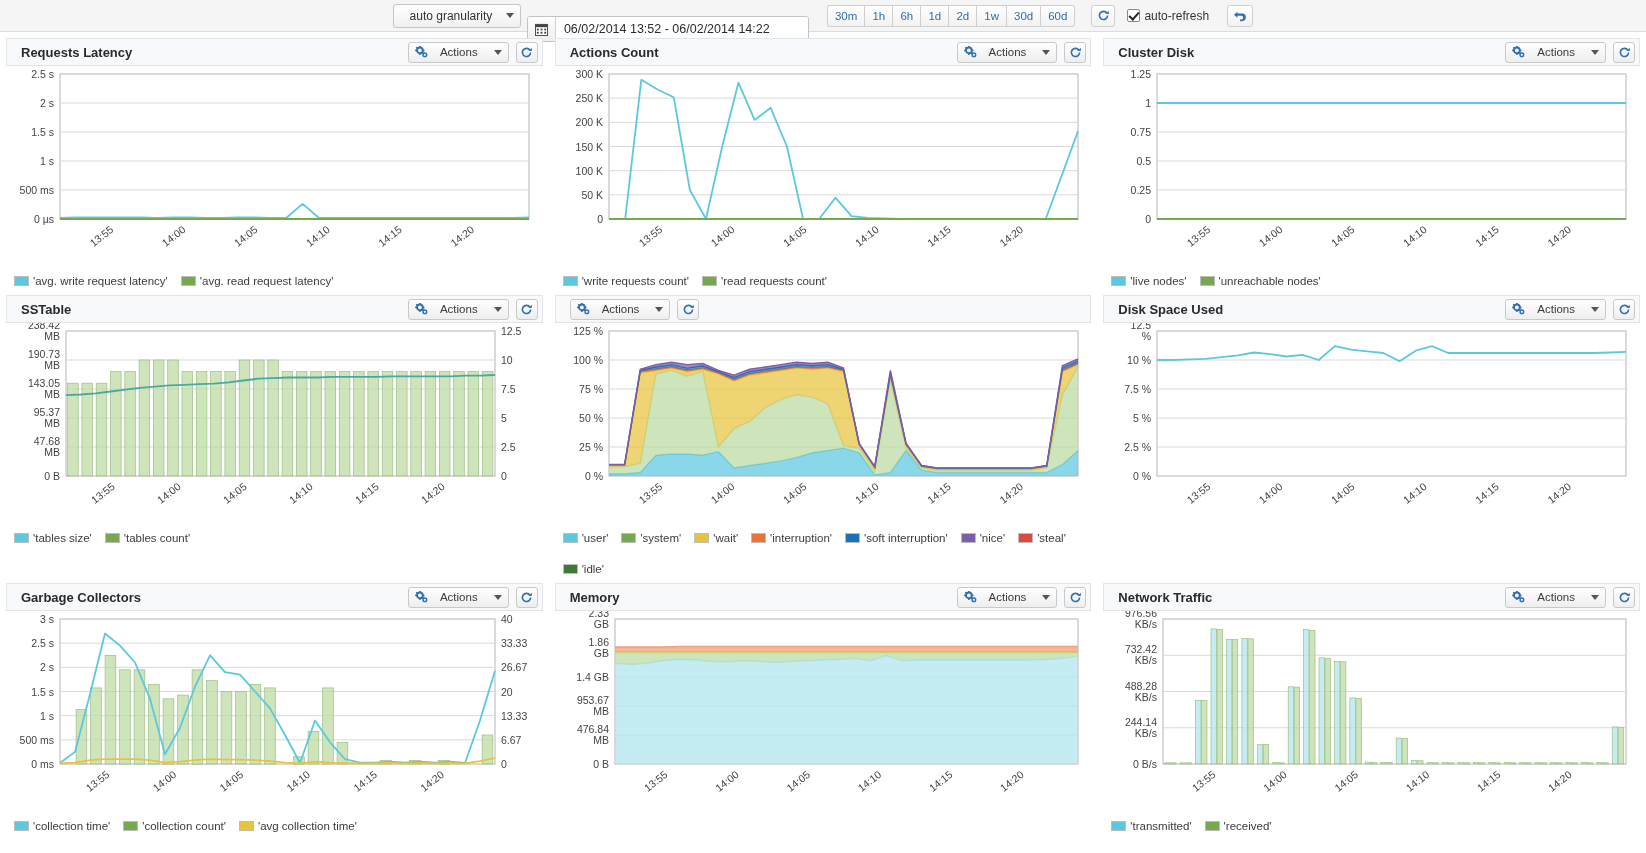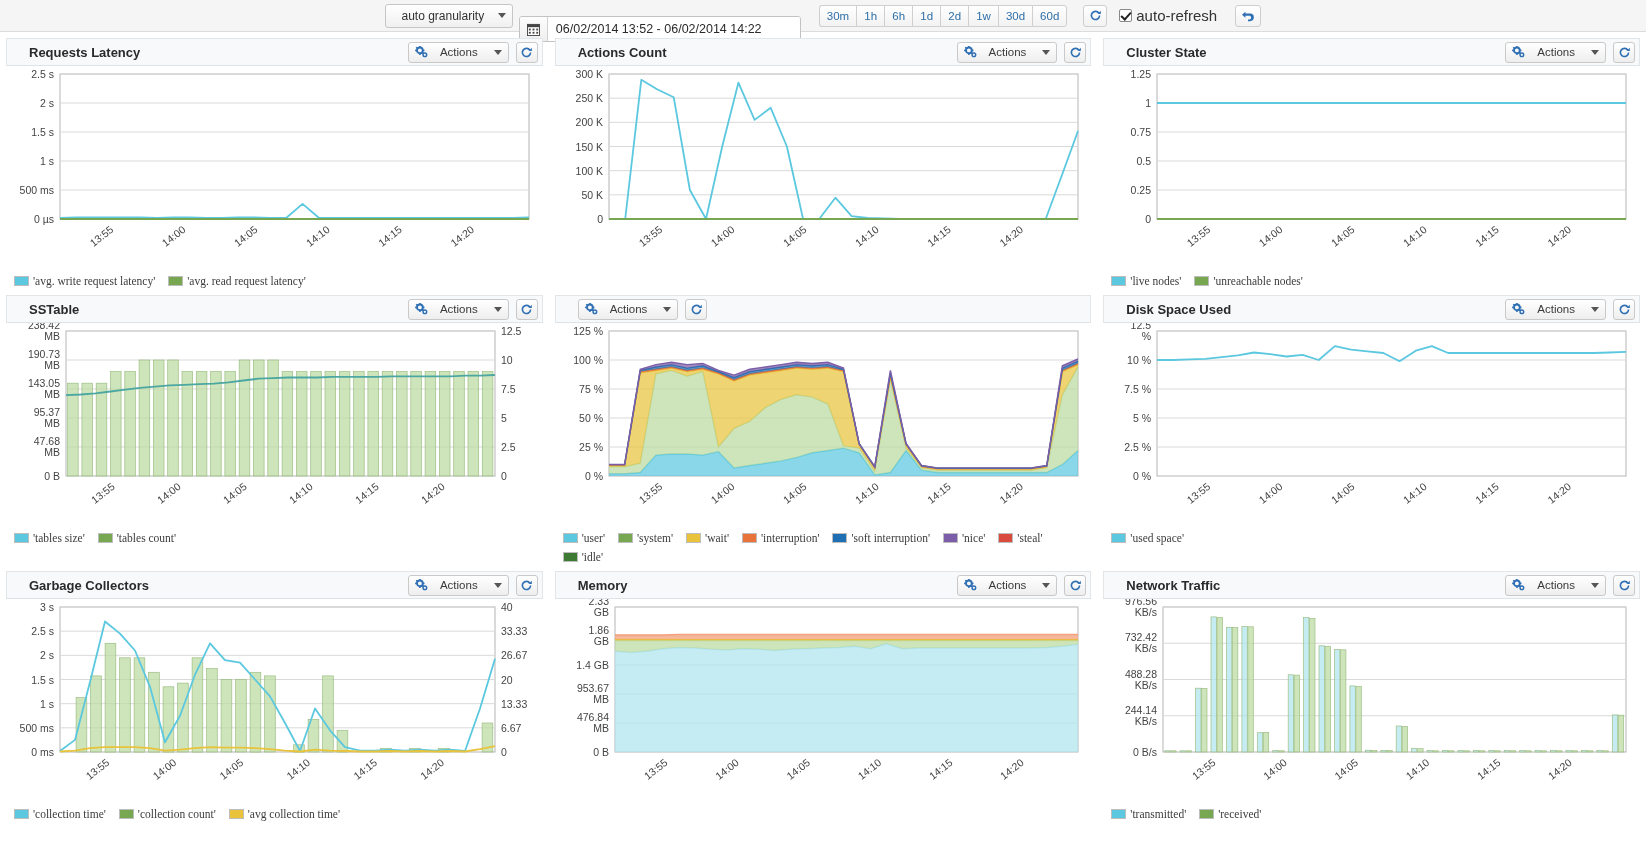--- a/index.html
+++ b/index.html
@@ -103,21 +103,21 @@
     border-radius: 2px;
     position: relative;
   }
   .chk::after {
     content: "";
     position: absolute; left: 3px; top: 0px;
     width: 4px; height: 8px;
     border: solid #222; border-width: 0 2px 2px 0;
     transform: rotate(42deg);
   }
-  .chk-label { font-size: 15px; color:#333; }
+  .chk-label { font-size: 12px; color:#333; }
   .undo-btn {
     width: 26px; height: 22px;
     border: 1px solid #cfcfcf; border-radius: 3px;
     background: linear-gradient(#ffffff, #f2f2f2);
     display:flex; align-items:center; justify-content:center;
     margin-left: 12px;
     cursor: pointer;
   }
 
   
@@ -128,21 +128,21 @@
     row-gap: 0px;
     padding: 6px 6px 0 6px;
   }
   .panel { width: 100%; }
   .panel-head {
     height: 28px;
     background: #f7f9fa;
     border: 1px solid #e2e6e8;
     border-bottom: 1px solid #dde3e6;
     display: flex; align-items: center;
-    padding: 0 4px 0 22px;
+    padding: 0 4px 0 14px;
   }
   .panel-title {
     font-weight: bold;
     font-size: 13px;
     color: #2a2a2a;
     flex: 1;
   }
   .actions-btn {
     height: 21px;
     border: 1px solid #c9c9c9;
@@ -161,24 +161,23 @@
     display:flex; align-items:center; justify-content:center;
     margin-left: 7px;
     cursor:pointer;
   }
   .chart-area { position: relative; height: 205px; }
   .chart-area svg { display: block; }
 
   
   .legend {
     display: flex; flex-wrap: wrap;
-    gap: 7px 13px;
+    gap: 19px 13px;
     padding: 4px 2px 8px 8px;
     min-height: 18px;
-    font-family: Liberation Serif, serif;
   }
   .legend-item { display: flex; align-items: center; gap: 4px; }
   .legend-swatch {
     width: 15px; height: 10px;
     border: 1px solid #bdbdbd;
     display: inline-block;
   }
   .legend-label { font-size: 11.5px; color: #3c3c3c; white-space: nowrap; }
 
   .tick-txt { font-size: 10.5px; fill: #444; font-family: "Liberation Sans", sans-serif; }
@@ -348,24 +347,34 @@
           <text class="xtick-txt" transform="translate(108.11538461538461,165) rotate(-38)" text-anchor="end">13:55</text>
           <text class="xtick-txt" transform="translate(180.26923076923077,165) rotate(-38)" text-anchor="end">14:00</text>
           <text class="xtick-txt" transform="translate(252.42307692307693,165) rotate(-38)" text-anchor="end">14:05</text>
           <text class="xtick-txt" transform="translate(324.57692307692304,165) rotate(-38)" text-anchor="end">14:10</text>
           <text class="xtick-txt" transform="translate(396.7307692307692,165) rotate(-38)" text-anchor="end">14:15</text>
           <text class="xtick-txt" transform="translate(468.88461538461536,165) rotate(-38)" text-anchor="end">14:20</text>
           <polyline points="54.0,153.0 70.2,153.0 86.3,13.8 102.5,23.5 118.7,31.2 134.9,124.0 151.0,153.0 167.2,80.5 183.4,16.7 199.6,53.9 215.7,41.8 231.9,80.5 248.1,153.0 264.2,153.0 280.4,131.7 296.6,150.1 312.8,152.0 328.9,152.5 345.1,152.8 361.3,152.8 377.4,152.9 393.6,152.9 409.8,152.9 426.0,152.9 442.1,152.9 458.3,152.9 474.5,152.9 490.7,153.0 506.8,109.5 523.0,65.0" fill="none" stroke="#5BC8E0" stroke-width="1.8" stroke-linejoin="round"></polyline>
           <polyline points="54.0,153.0 70.2,153.0 86.3,153.0 102.5,153.0 118.7,153.0 134.9,153.0 151.0,153.0 167.2,153.0 183.4,153.0 199.6,153.0 215.7,153.0 231.9,153.0 248.1,153.0 264.2,153.0 280.4,153.0 296.6,153.0 312.8,153.0 328.9,153.0 345.1,153.0 361.3,153.0 377.4,153.0 393.6,153.0 409.8,153.0 426.0,153.0 442.1,153.0 458.3,153.0 474.5,153.0 490.7,153.0 506.8,153.0 523.0,153.0" fill="none" stroke="#77A851" stroke-width="1.8" stroke-linejoin="round"></polyline>
         </svg>
       </div>
+      <div class="legend">
+        <div class="legend-item">
+          <span class="legend-swatch" style="background:#5BC8E0"></span>
+          <span class="legend-label">'write requests count'</span>
+        </div>
+        <div class="legend-item">
+          <span class="legend-swatch" style="background:#77A851"></span>
+          <span class="legend-label">'read requests count'</span>
+        </div>
+      </div>
     </div>
     <div class="panel">
       <div class="panel-head">
-        <span class="panel-title">Cluster State</span>
+        <span class="panel-title">Cluster Disk</span>
         <div class="actions-btn">
           <svg width="13" height="12" viewBox="0 0 16 15">
             <circle cx="6" cy="5.5" r="3.6" fill="none" stroke="#2f6fb4" stroke-width="2.4"></circle>
             <g fill="#2f6fb4">
               <rect x="5" y="0" width="2" height="2.2"></rect>
               <rect x="5" y="9" width="2" height="2.2"></rect>
               <rect x="0" y="4.5" width="2.2" height="2"></rect>
               <rect x="9.5" y="4.5" width="2.2" height="2"></rect>
               <rect x="1.2" y="1.2" width="2" height="2" transform="rotate(-45 2.2 2.2)"></rect>
               <rect x="9" y="8" width="2" height="2" transform="rotate(-45 10 9)"></rect>
@@ -654,26 +663,20 @@
           <text class="tick-txt" x="48" y="6" text-anchor="end">12.5</text>
           <text class="tick-txt" x="48" y="17" text-anchor="end">%</text>
           <text class="xtick-txt" transform="translate(108.11538461538461,165) rotate(-38)" text-anchor="end">13:55</text>
           <text class="xtick-txt" transform="translate(180.26923076923077,165) rotate(-38)" text-anchor="end">14:00</text>
           <text class="xtick-txt" transform="translate(252.42307692307693,165) rotate(-38)" text-anchor="end">14:05</text>
           <text class="xtick-txt" transform="translate(324.57692307692304,165) rotate(-38)" text-anchor="end">14:10</text>
           <text class="xtick-txt" transform="translate(396.7307692307692,165) rotate(-38)" text-anchor="end">14:15</text>
           <text class="xtick-txt" transform="translate(468.88461538461536,165) rotate(-38)" text-anchor="end">14:20</text>
           <polyline points="54.0,37.0 70.2,37.0 86.3,36.4 102.5,35.8 118.7,34.1 134.9,32.4 151.0,29.5 167.2,31.2 183.4,33.5 199.6,31.8 215.7,37.0 231.9,23.1 248.1,26.6 264.2,28.3 280.4,30.0 296.6,38.2 312.8,27.7 328.9,23.1 345.1,30.0 361.3,30.0 377.4,30.0 393.6,30.0 409.8,30.0 426.0,30.0 442.1,30.0 458.3,30.0 474.5,30.0 490.7,30.0 506.8,29.5 523.0,28.9" fill="none" stroke="#5BC8E0" stroke-width="1.8" stroke-linejoin="round"></polyline>
         </svg>
-      </div>
-      <div class="legend">
-        <div class="legend-item">
-          <span class="legend-swatch" style="background:#5BC8E0"></span>
-          <span class="legend-label">'used space'</span>
-        </div>
       </div>
     </div>
     <div class="panel">
       <div class="panel-head">
         <span class="panel-title">Garbage Collectors</span>
         <div class="actions-btn">
           <svg width="13" height="12" viewBox="0 0 16 15">
             <circle cx="6" cy="5.5" r="3.6" fill="none" stroke="#2f6fb4" stroke-width="2.4"></circle>
             <g fill="#2f6fb4">
               <rect x="5" y="0" width="2" height="2.2"></rect>

